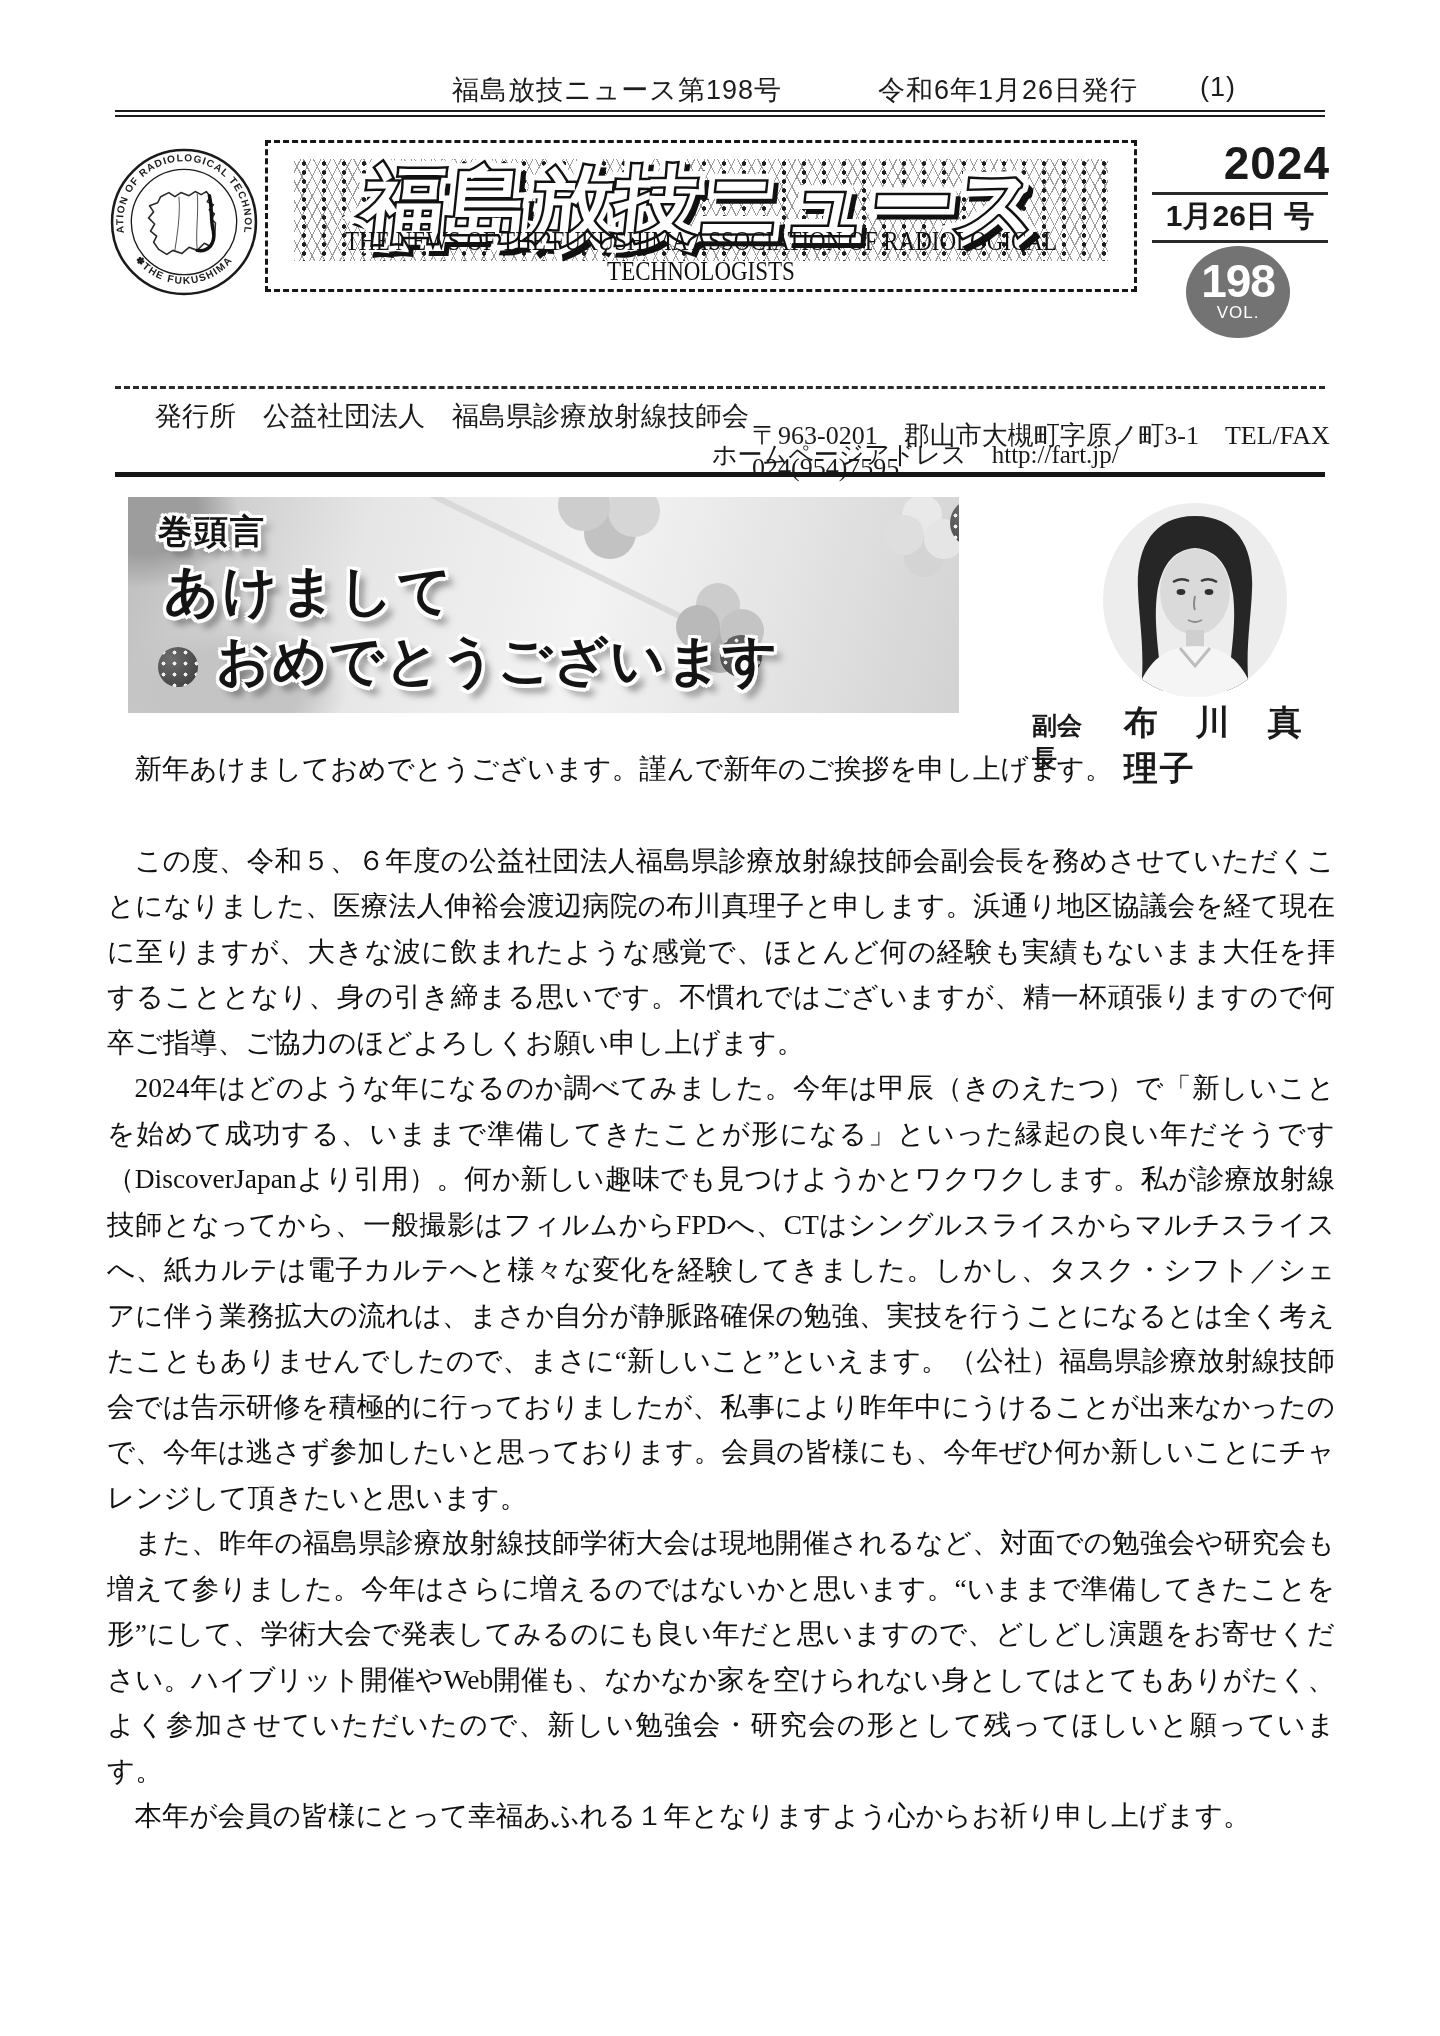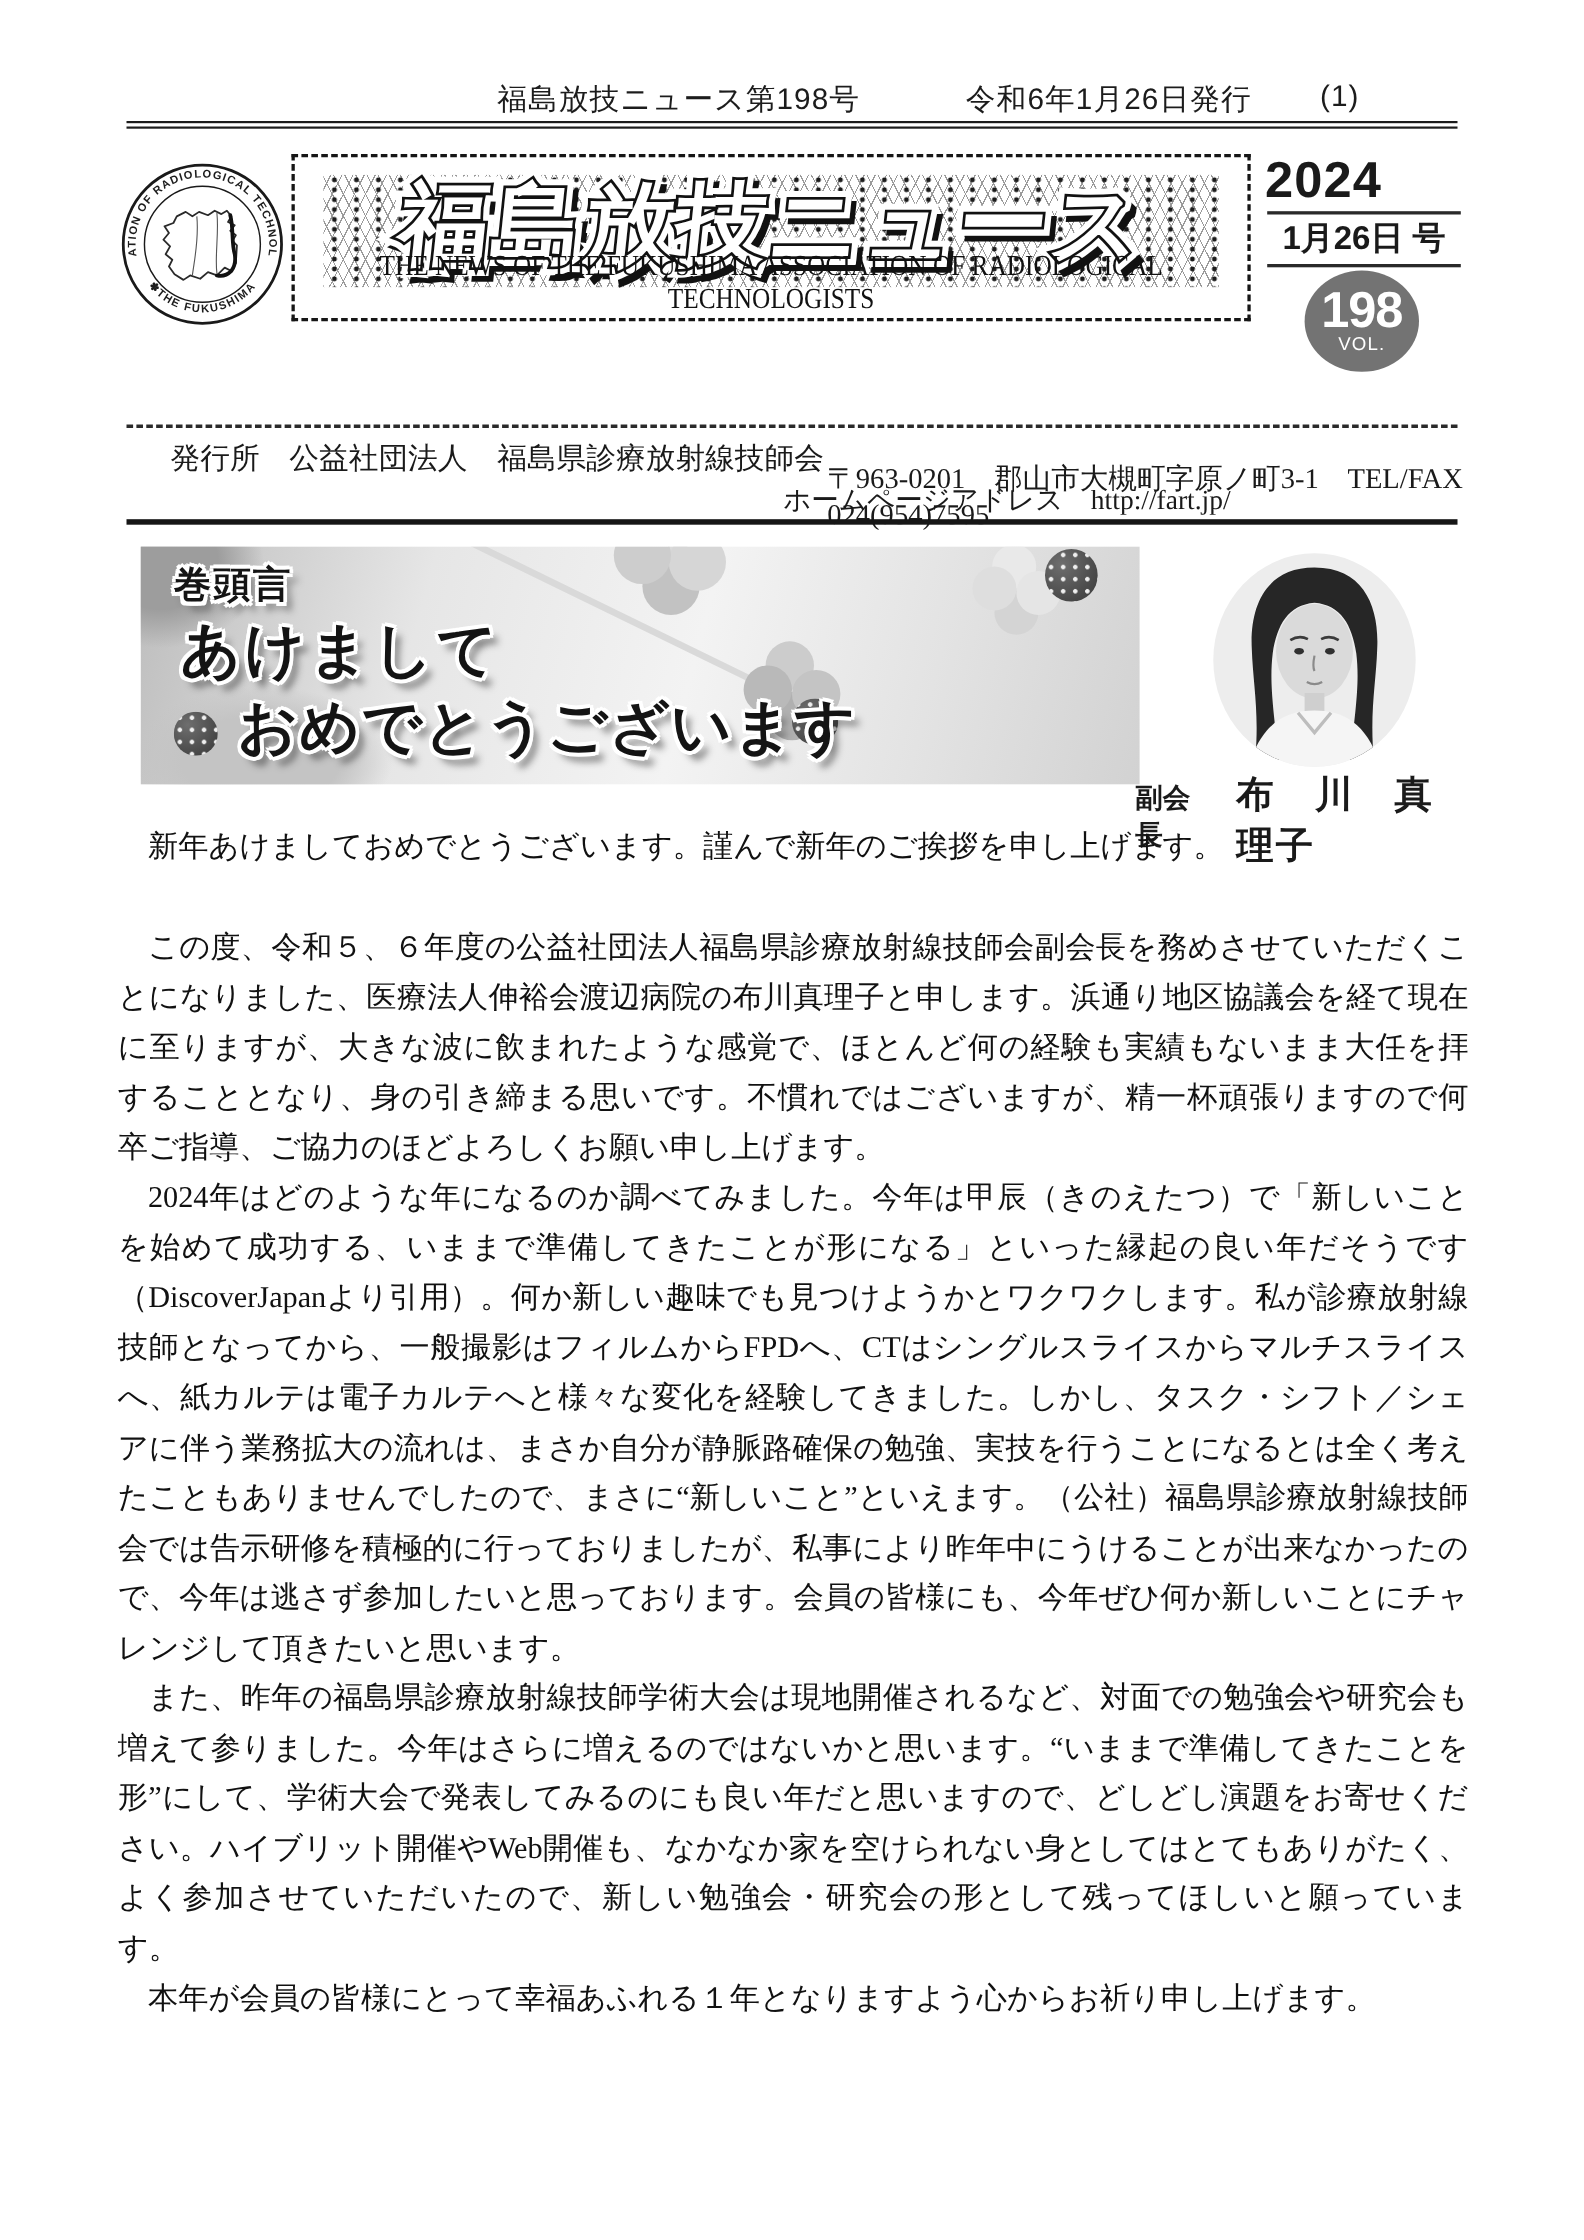--- a/index.html
+++ b/index.html
@@ -25,37 +25,37 @@
   .mast-band{position:absolute;left:26px;right:26px;top:16px;height:102px;
     background:
       radial-gradient(circle,#1d1d1d 2px,transparent 2.5px) 0 0/20px 9px repeat,
       repeating-linear-gradient(63deg,#9a9a9a 0 1px,transparent 1px 9px),
       repeating-linear-gradient(-63deg,#9a9a9a 0 1px,transparent 1px 9px),
       #fff;}
   .mast-title-svg{position:absolute;left:20px;top:-4px;width:820px;height:138px;}
   .mast-sub{position:absolute;left:0;bottom:6px;width:100%;text-align:center;
     font-size:23px;letter-spacing:0px;color:#111;transform:scaleY(1.15);}
 
-  .issue-year{left:1150px;top:136px;width:180px;text-align:left;font-size:46px;font-weight:600;letter-spacing:1px;}
+  .issue-year{left:1150px;top:136px;width:180px;text-align:right;font-size:46px;font-weight:600;letter-spacing:1px;}
   .issue-rule{left:1152px;width:176px;height:2.5px;background:#2a2a2a;}
   .issue-date{left:1150px;top:196px;width:180px;text-align:center;font-size:30px;font-weight:600;}
   .vol-circle{left:1186px;top:246px;width:104px;height:92px;background:#737373;border-radius:50%;
     color:#fff;text-align:center;}
   .vol-num{font-size:46px;font-weight:800;line-height:1;margin-top:12px;letter-spacing:-1px;}
   .vol-lbl{font-size:17px;line-height:1;margin-top:0px;letter-spacing:1px;}
 
   
   .pub-dash{left:115px;top:386px;width:1210px;border-top:3px dashed #2a2a2a;}
   .pub1l{left:155px;top:398px;font-size:27px;}
   .pub1r{left:752px;top:400px;font-size:26px;margin-top:18px;}
   .pub2{left:712px;top:438px;font-size:25px;}
   .pub-thick{left:115px;top:472px;width:1210px;height:5px;background:#161616;}
 
   
-  .banner{left:128px;top:497px;width:908px;height:216px;overflow:hidden;
+  .banner{left:128px;top:497px;width:831px;height:216px;overflow:hidden;
     background:
       radial-gradient(130px 110px at 2% 6%,#9d9d9d 0 40%,rgba(157,157,157,0) 72%),
       radial-gradient(160px 90px at 12% 90%,#c4c4c4 0 45%,rgba(196,196,196,0) 75%),
       linear-gradient(105deg,#bdbdbd,#e6e6e6 28%,#f3f3f3 55%,#e3e3e3 78%,#d2d2d2);}
   .petal{position:absolute;border-radius:50%;}
   .f1{left:430px;top:-18px;width:52px;height:52px;background:#cdcdcd;
       box-shadow:50px 6px 0 #d6d6d6,22px -26px 0 #dadada,26px 28px 0 #c2c2c2;}
   .f2{left:548px;top:108px;width:44px;height:44px;background:#b9b9b9;
       box-shadow:44px 4px 0 #c4c4c4,20px -22px 0 #cccccc,22px 24px 0 #b0b0b0;}
   .f3{left:756px;top:18px;width:40px;height:40px;background:#dedede;

